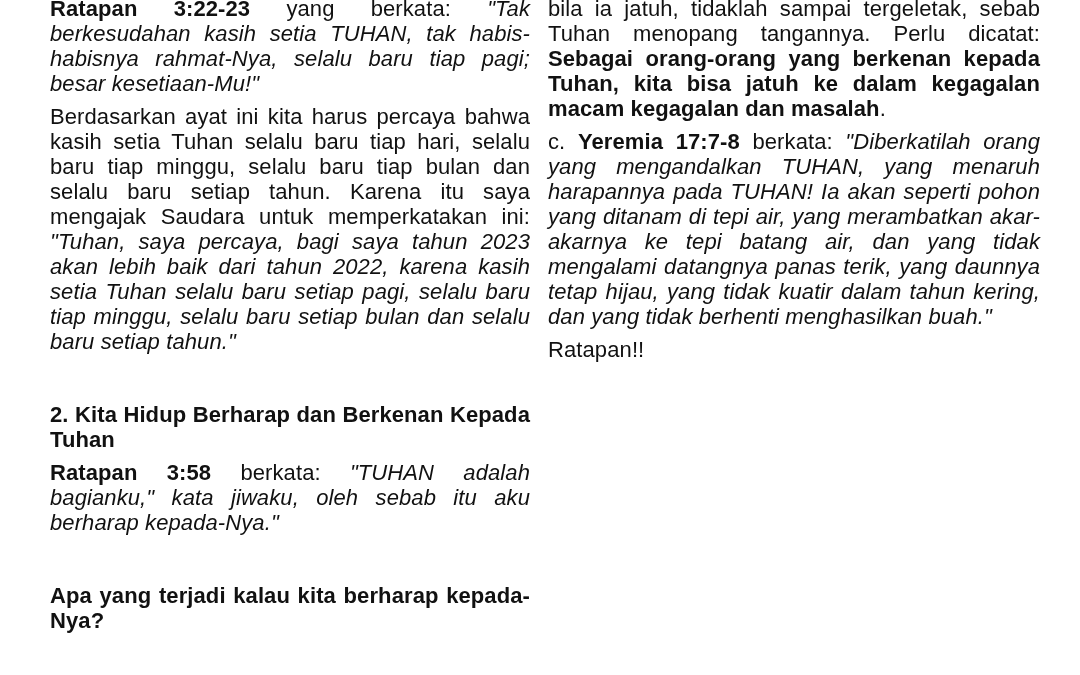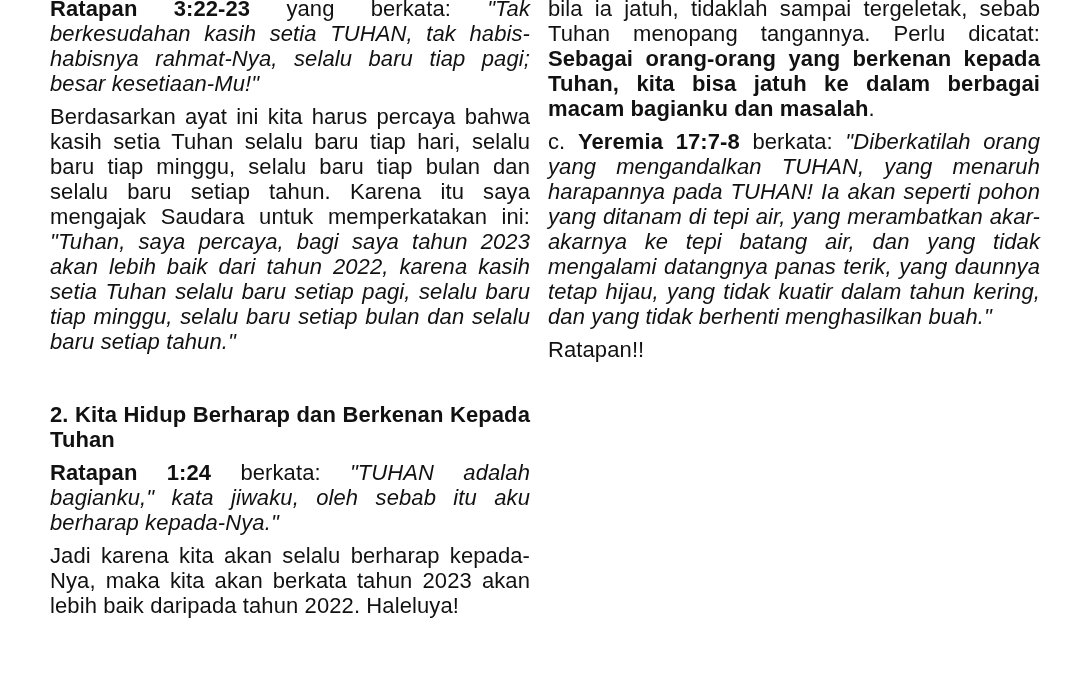--- a/index.html
+++ b/index.html
@@ -41,28 +41,28 @@
 <div class="page">
   <div class="cols">
 
     <div class="col col-left">
       <p class="para"><span class="b">Ratapan 3:22-23 </span><span>yang berkata: </span><span class="i">"Tak berkesudahan kasih setia TUHAN, tak ha­bis-habisnya rahmat-Nya, selalu baru tiap pagi; besar kesetiaan-Mu!"</span></p>
 
       <p class="para"><span>Berdasarkan ayat ini kita harus percaya bahwa kasih setia Tuhan selalu baru tiap hari, selalu baru tiap minggu, selalu baru tiap bulan dan selalu baru setiap tahun. Karena itu saya mengajak Saudara untuk memperkatakan ini: </span><span class="i">"Tuhan, saya percaya, bagi saya tahun 2023 akan lebih baik dari tahun 2022, karena kasih setia Tuhan sela­lu baru setiap pagi, selalu baru tiap minggu, selalu baru setiap bulan dan sela­lu baru setiap tahun."</span></p>
 
       <p class="para heading"><span>2. Kita Hidup Berharap dan Berkenan Kepada Tuhan</span></p>
 
-      <p class="para"><span class="b">Ratapan 1:24 </span><span>berkata: </span><span class="i">"TUHAN adalah bagianku," kata jiwaku, oleh sebab itu aku berharap kepada-Nya."</span></p>
+      <p class="para"><span class="b">Ratapan 3:58 </span><span>berkata: </span><span class="i">"TUHAN adalah bagianku," kata jiwaku, oleh sebab itu aku berharap kepada-Nya."</span></p>
 
-      <p class="para"><span>Jadi karena kita akan selalu berharap kepada-Nya, maka kita akan berkata tahun 2023 akan lebih baik daripada tahun 2022. Haleluya!</span></p>
 
+      <p class="para heading"><span>Apa yang terjadi kalau kita berharap kepada-Nya?</span></p>
     </div>
 
     <div class="col col-right">
-      <p class="para"><span>bila ia jatuh, tidaklah sampai tergeletak, sebab Tuhan menopang tangannya. Perlu dicatat: </span><span class="b">Sebagai orang-orang yang berkenan kepada Tuhan, kita bisa jatuh ke dalam berbagai macam bagianku dan masalah</span><span>.</span></p>
+      <p class="para"><span>bila ia jatuh, tidaklah sampai tergeletak, sebab Tuhan menopang tangannya. Perlu dicatat: </span><span class="b">Sebagai orang-orang yang berkenan kepada Tuhan, kita bisa jatuh ke dalam kegagalan macam kegagalan dan masalah</span><span>.</span></p>
 
 
       <p class="para"><span>c. </span><span class="b">Yeremia 17:7-8</span><span> berkata: </span><span class="i">"Diberkatilah orang yang mengandalkan TUHAN, yang menaruh harapannya pada TUHAN! Ia akan seperti pohon yang ditanam di tepi air, yang merambatkan akar-akarnya ke tepi batang air, dan yang tidak mengalami datangnya panas terik, yang daunnya tetap hijau, yang tidak kuatir dalam tahun kering, dan yang tidak berhenti menghasilkan buah."</span></p>
 
       <p class="para"><span>Ratapan!!</span></p>
 
 
     </div>
 
   </div>

